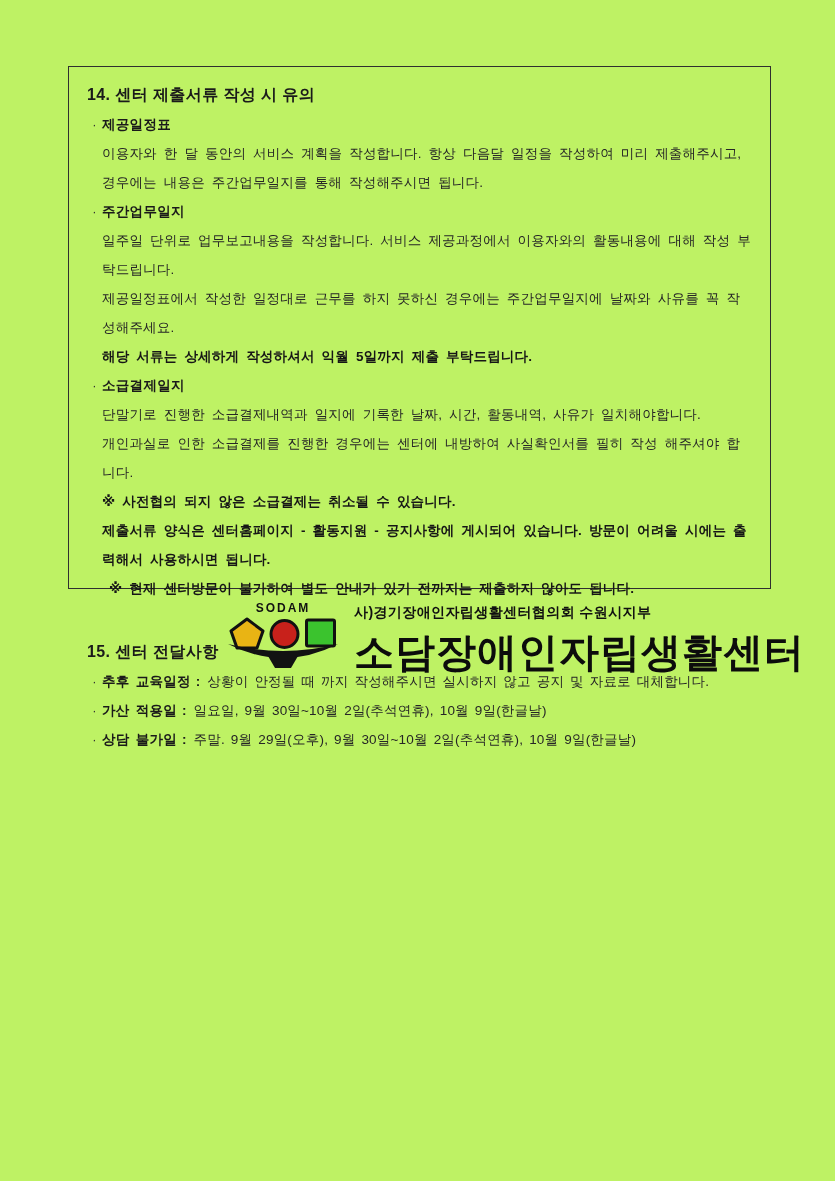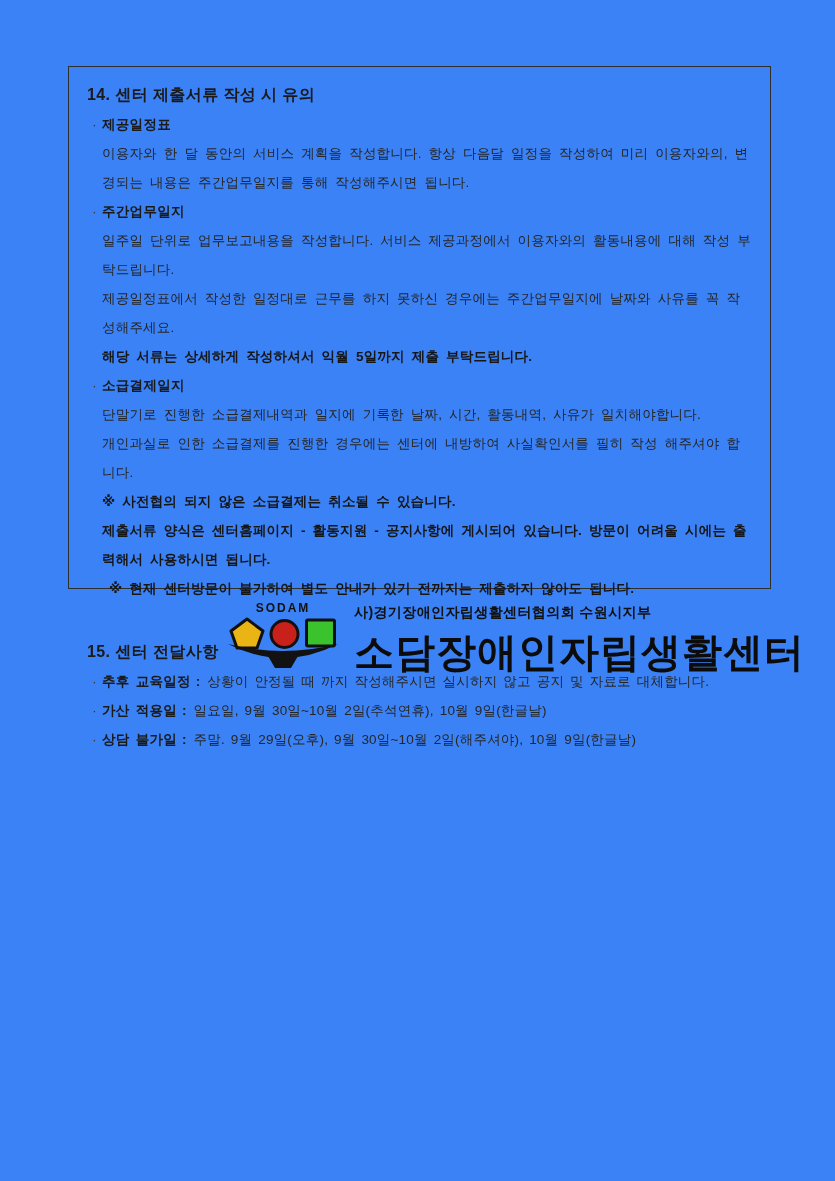--- a/index.html
+++ b/index.html
@@ -1,16 +1,16 @@
 <!DOCTYPE html>
 <html><head>
 <meta charset="utf-8">
 <style>
   html,body{margin:0;padding:0;background:#ffffff;}
-  .page{position:relative;width:835px;height:1181px;background:#3b82f6;
+  .page{position:relative;width:835px;height:1181px;background:#bef264;
         font-family:"Liberation Sans","DejaVu Sans",sans-serif;color:#262626;overflow:hidden;}
   .frame{position:absolute;left:68px;top:66px;width:703px;height:523px;
          border:1.5px solid #2f2f2f;box-sizing:border-box;padding:13px 18px 0 18px;}
   .hsec{font-size:16px;font-weight:700;line-height:30px;color:#1a1a1a;letter-spacing:0.4px;margin:0;}
   .trow{display:flex;line-height:29px;}
   .bullet{flex:none;width:15px;text-align:center;font-size:13px;color:#333;}
   .ititle{font-weight:700;font-size:13.5px;color:#1a1a1a;letter-spacing:0.3px;}
   .bline{margin-left:15px;font-size:13.5px;line-height:29px;color:#262626;
          word-spacing:3px;letter-spacing:0.2px;}
   .b{font-weight:700;color:#161616;}
@@ -39,21 +39,21 @@
   <div class="frame">
 
     <div>
       <p class="hsec">14. 센터 제출서류 작성 시 유의</p>
 
       <div>
         <div class="trow">
           <span class="bullet">·</span>
           <span class="ititle">제공일정표</span>
         </div>
-        <div class="bline">이용자와 한 달 동안의 서비스 계획을 작성합니다. 항상 다음달 일정을 작성하여 미리 이용자와의, 변경되는 내용은 주간업무일지를 통해 작성해주시면 됩니다.</div>
+        <div class="bline">이용자와 한 달 동안의 서비스 계획을 작성합니다. 항상 다음달 일정을 작성하여 미리 제출해주시고, 경우에는 내용은 주간업무일지를 통해 작성해주시면 됩니다.</div>
       </div>
 
       <div>
         <div class="trow">
           <span class="bullet">·</span>
           <span class="ititle">주간업무일지</span>
         </div>
         <div class="bline">일주일 단위로 업무보고내용을 작성합니다. 서비스 제공과정에서 이용자와의 활동내용에 대해 작성 부탁드립니다.</div>
         <div class="bline">제공일정표에서 작성한 일정대로 근무를 하지 못하신 경우에는 주간업무일지에 날짜와 사유를 꼭 작성해주세요.</div>
         <div class="bline b">해당 서류는 상세하게 작성하셔서 익월 5일까지 제출 부탁드립니다.</div>
@@ -86,21 +86,21 @@
         <span class="bullet">·</span>
         <span class="slabel">가산 적용일</span>
         <span class="scolon">:</span>
         <span class="sval">일요일, 9월 30일~10월 2일(추석연휴), 10월 9일(한글날)</span>
       </div>
 
       <div class="srow">
         <span class="bullet">·</span>
         <span class="slabel">상담 불가일</span>
         <span class="scolon">:</span>
-        <span class="sval">주말. 9월 29일(오후), 9월 30일~10월 2일(해주셔야), 10월 9일(한글날)</span>
+        <span class="sval">주말. 9월 29일(오후), 9월 30일~10월 2일(추석연휴), 10월 9일(한글날)</span>
       </div>
     </div>
 
   </div>
 
   <div class="logo">
     <div class="lgraphic">
       <div class="sodam">SODAM</div>
       <div class="shapes">
         <svg width="36" height="33" viewBox="0 0 36 33">

